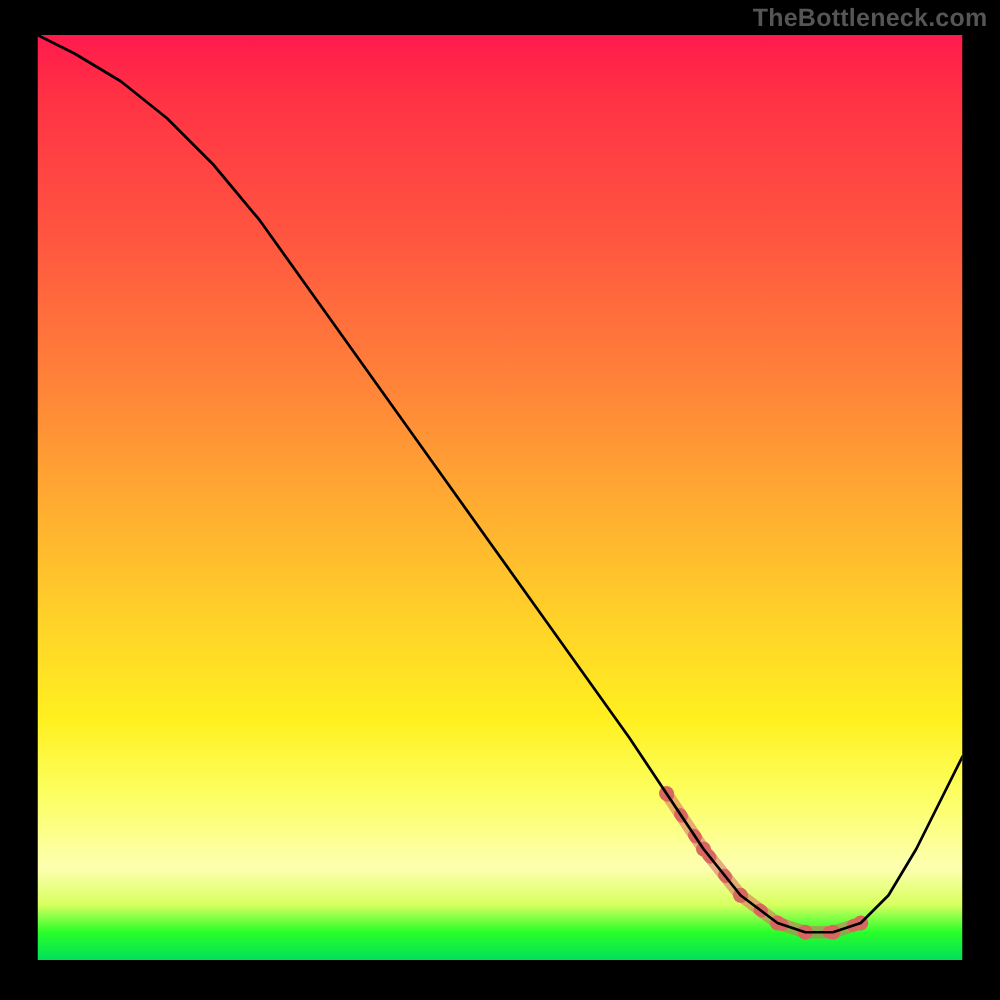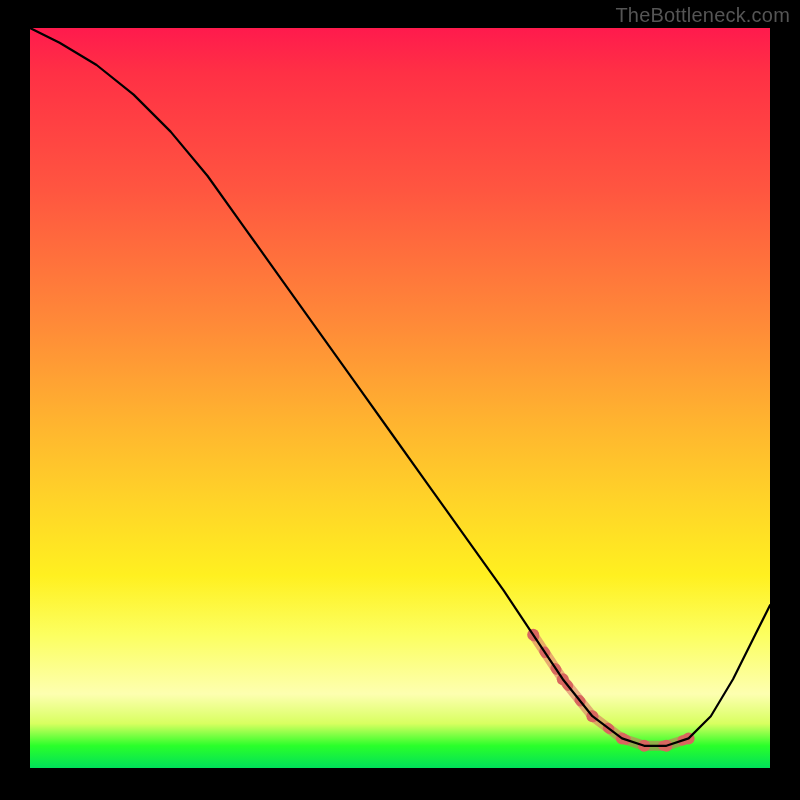--- a/index.html
+++ b/index.html
@@ -16,21 +16,21 @@
     width: 800px;
     height: 800px;
     background: #000;
   }
   .watermark {
     position: absolute;
     top: 4px;
     right: 10px;
     color: #555;
     font-size: 20px;
-    font-weight: 400;
+    font-weight: 700;
     letter-spacing: 0.2px;
     z-index: 5;
   }
   .plot-frame {
     position: absolute;
     left: 30px;
     top: 28px;
     width: 740px;
     height: 740px;
     background: #000;

